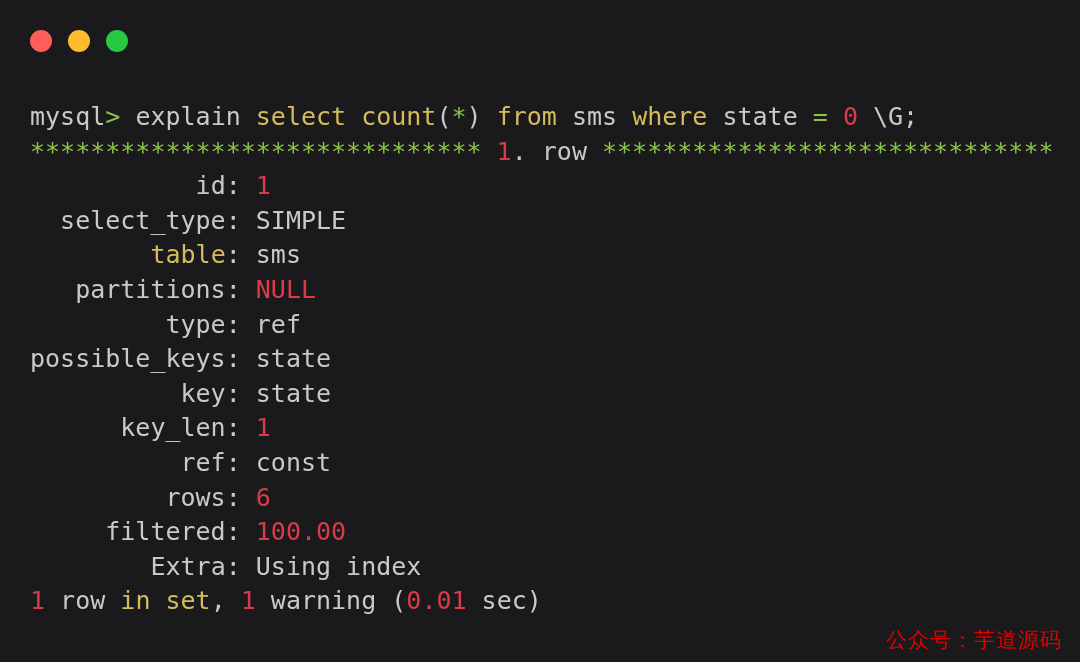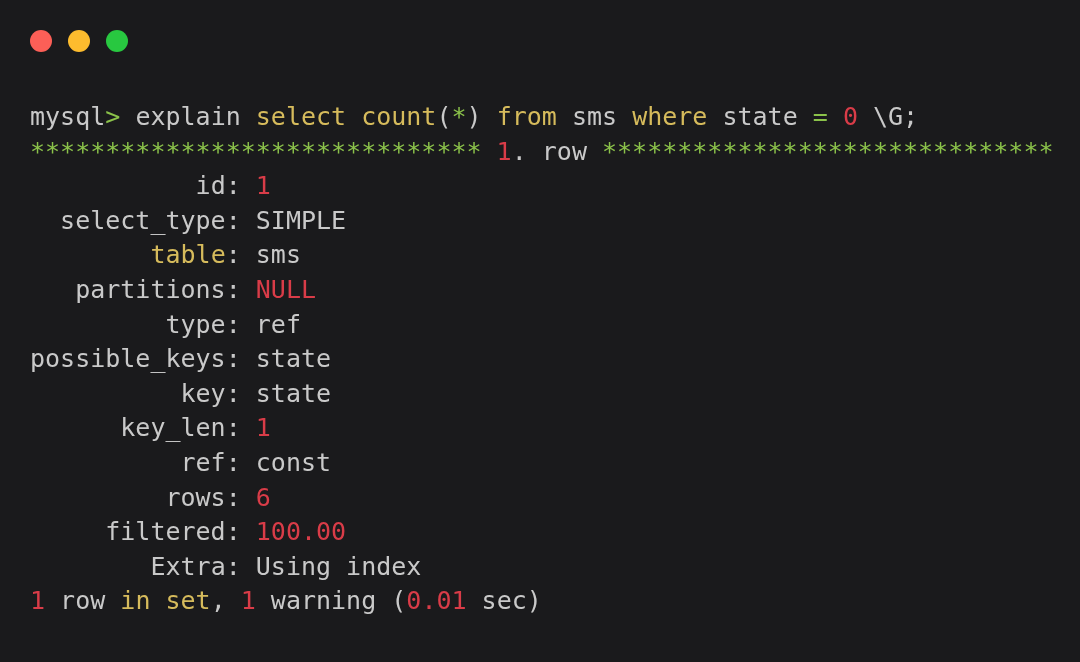--- a/index.html
+++ b/index.html
@@ -92,14 +92,15 @@
       <span class="dot" id="btn-close" style="background: rgb(252, 95, 87);"></span>
       <span class="dot" id="btn-minimize" style="background: rgb(253, 188, 46);"></span>
       <span class="dot" id="btn-maximize" style="background: rgb(40, 200, 64);"></span>
     </div>
   </div>
 
   <div id="terminal-body">
     <pre id="console-output"><span class="ln"><span class="c-white">mysql</span><span class="c-green">&gt;</span><span class="c-white"> explain </span><span class="c-yellow">select </span><span class="c-yellow">count</span><span class="c-white">(</span><span class="c-green">*</span><span class="c-white">) </span><span class="c-yellow">from </span><span class="c-white">sms </span><span class="c-yellow">where </span><span class="c-white">state </span><span class="c-green">= </span><span class="c-red">0</span><span class="c-white"> \G;</span></span><span class="ln"><span class="c-green">******************************</span><span class="c-white"> </span><span class="c-red">1</span><span class="c-white">. row </span><span class="c-green">******************************</span></span><span class="ln"><span class="c-white">           </span><span class="c-white">id</span><span class="c-white">: </span><span class="c-red">1</span></span><span class="ln"><span class="c-white">  </span><span class="c-white">select_type</span><span class="c-white">: </span><span class="c-white">SIMPLE</span></span><span class="ln"><span class="c-white">        </span><span class="c-yellow">table</span><span class="c-white">: </span><span class="c-white">sms</span></span><span class="ln"><span class="c-white">   </span><span class="c-white">partitions</span><span class="c-white">: </span><span class="c-red">NULL</span></span><span class="ln"><span class="c-white">         </span><span class="c-white">type</span><span class="c-white">: </span><span class="c-white">ref</span></span><span class="ln"><span class="c-white"></span><span class="c-white">possible_keys</span><span class="c-white">: </span><span class="c-white">state</span></span><span class="ln"><span class="c-white">          </span><span class="c-white">key</span><span class="c-white">: </span><span class="c-white">state</span></span><span class="ln"><span class="c-white">      </span><span class="c-white">key_len</span><span class="c-white">: </span><span class="c-red">1</span></span><span class="ln"><span class="c-white">          </span><span class="c-white">ref</span><span class="c-white">: </span><span class="c-white">const</span></span><span class="ln"><span class="c-white">         </span><span class="c-white">rows</span><span class="c-white">: </span><span class="c-red">6</span></span><span class="ln"><span class="c-white">     </span><span class="c-white">filtered</span><span class="c-white">: </span><span class="c-red">100.00</span></span><span class="ln"><span class="c-white">        </span><span class="c-white">Extra</span><span class="c-white">: </span><span class="c-white">Using index</span></span><span class="ln"><span class="c-red">1</span><span class="c-white"> row </span><span class="c-yellow">in set</span><span class="c-white">, </span><span class="c-red">1</span><span class="c-white"> warning </span><span class="c-white">(</span><span class="c-red">0.01</span><span class="c-white"> sec)</span></span></pre>
   </div>
 
+  <div id="watermark">公众号：芋道源码</div>
 
 </div>
 
 </body></html>

